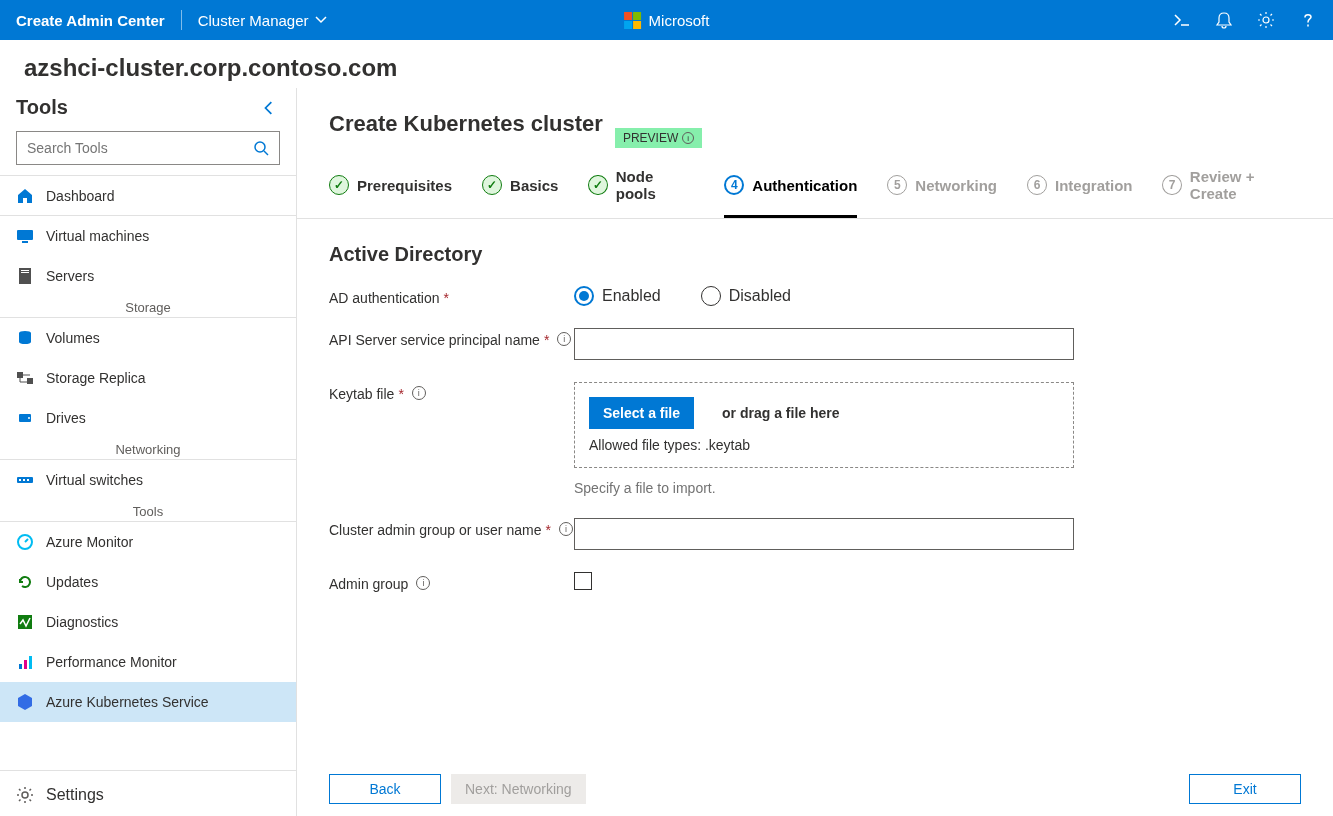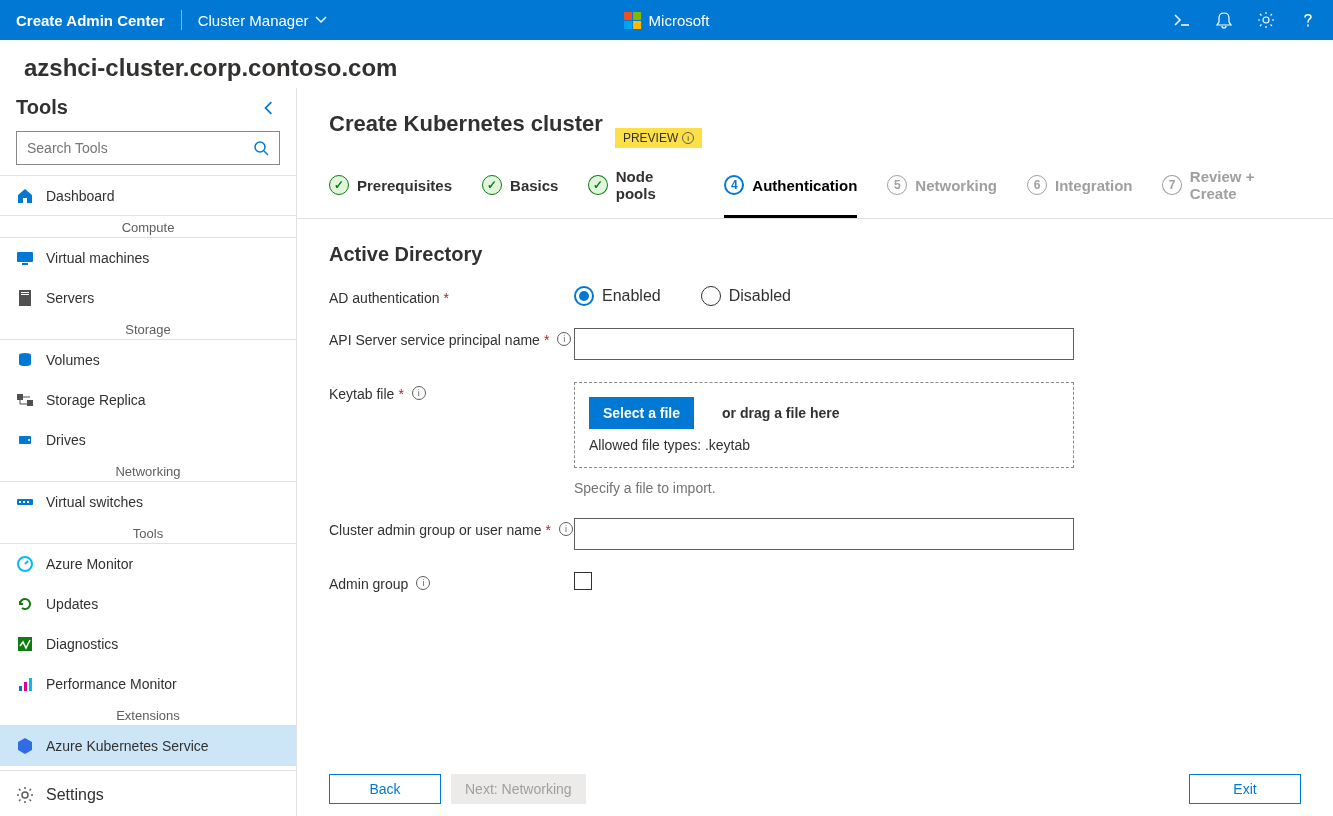--- a/index.html
+++ b/index.html
@@ -37,21 +37,21 @@
   .nav-item.selected { background:#cde6f7; }
   .nav-item .n-ico { width:18px; height:18px; display:flex; align-items:center; justify-content:center; }
   .nav-dashboard { border-bottom:1px solid #e1e1e1; }
 
   .settings-row { border-top:1px solid #e1e1e1; height:48px; display:flex; align-items:center; gap:12px; padding:0 16px; cursor:pointer; }
 
   
   .main { flex:1; display:flex; flex-direction:column; position:relative; }
   .main-head { display:flex; align-items:center; gap:12px; padding:12px 32px 8px 32px; }
   .main-head h1 { font-size:22px; font-weight:700; }
-  .preview-badge { background:#fde047; font-size:12px; padding:3px 8px; display:flex; align-items:center; gap:4px; color:#323130;margin-top:28px;}
+  .preview-badge { background:#86efac; font-size:12px; padding:3px 8px; display:flex; align-items:center; gap:4px; color:#323130;margin-top:28px;}
   .preview-badge .info-glyph{ width:12px;height:12px;border:1px solid #605e5c;border-radius:50%;display:inline-flex;align-items:center;justify-content:center;font-size:8px;}
 
   .steps { display:flex; gap:30px; padding:12px 32px 0 32px; border-bottom:1px solid #e1e1e1; }
   .step { display:flex; align-items:center; gap:8px; padding-bottom:16px; font-size:15px; font-weight:600; cursor:pointer;}
   .step .circle { width:20px; height:20px; border-radius:50%; display:flex; align-items:center; justify-content:center; font-size:12px; }
   .step.done .circle { background:#dff6dd; border:1px solid #107c10; color:#107c10;}
   .step.active .circle { background:#fff; border:2px solid #0078d4; color:#0078d4; font-weight:600;}
   .step.active { color:#000; border-bottom:3px solid #000; padding-bottom:13px;}
   .step.future { color:#a19f9d;}
   .step.future .circle { border:1px solid #a19f9d; color:#a19f9d;}
@@ -144,21 +144,20 @@
     <div class="nav">
       <div class="nav-item nav-dashboard">
         <span class="n-ico">
             <svg width="18" height="18" viewBox="0 0 18 18">
               <path d="M2 8 L9 2 L16 8 V16 H11 V11 H7 V16 H2 Z" fill="#0078d4"></path>
             </svg>
           </span>
         <span>Dashboard</span>
       </div>
 
-      <div class="nav-section">Compute</div>
       <div class="nav-item">
         <span class="n-ico">
             <svg width="18" height="14" viewBox="0 0 18 14">
               <rect x="1" y="1" width="16" height="10" rx="1" fill="#0078d4"></rect>
               <rect x="6" y="12" width="6" height="2" fill="#0078d4"></rect>
             </svg>
           </span>
         <span>Virtual machines</span>
       </div>
       <div class="nav-item">
@@ -247,21 +246,20 @@
         <span class="n-ico">
             <svg width="16" height="16" viewBox="0 0 16 16">
               <rect x="2" y="10" width="3" height="5" fill="#0078d4"></rect>
               <rect x="7" y="6" width="3" height="9" fill="#e3008c"></rect>
               <rect x="12" y="2" width="3" height="13" fill="#00bcf2"></rect>
             </svg>
           </span>
         <span>Performance Monitor</span>
       </div>
 
-      <div class="nav-section">Extensions</div>
       <div class="nav-item selected">
         <span class="n-ico">
             <svg width="18" height="18" viewBox="0 0 18 18">
               <polygon points="9,1 16,5 16,13 9,17 2,13 2,5" fill="#326ce5"></polygon>
             </svg>
           </span>
         <span>Azure Kubernetes Service</span>
       </div>
     </div>
 

